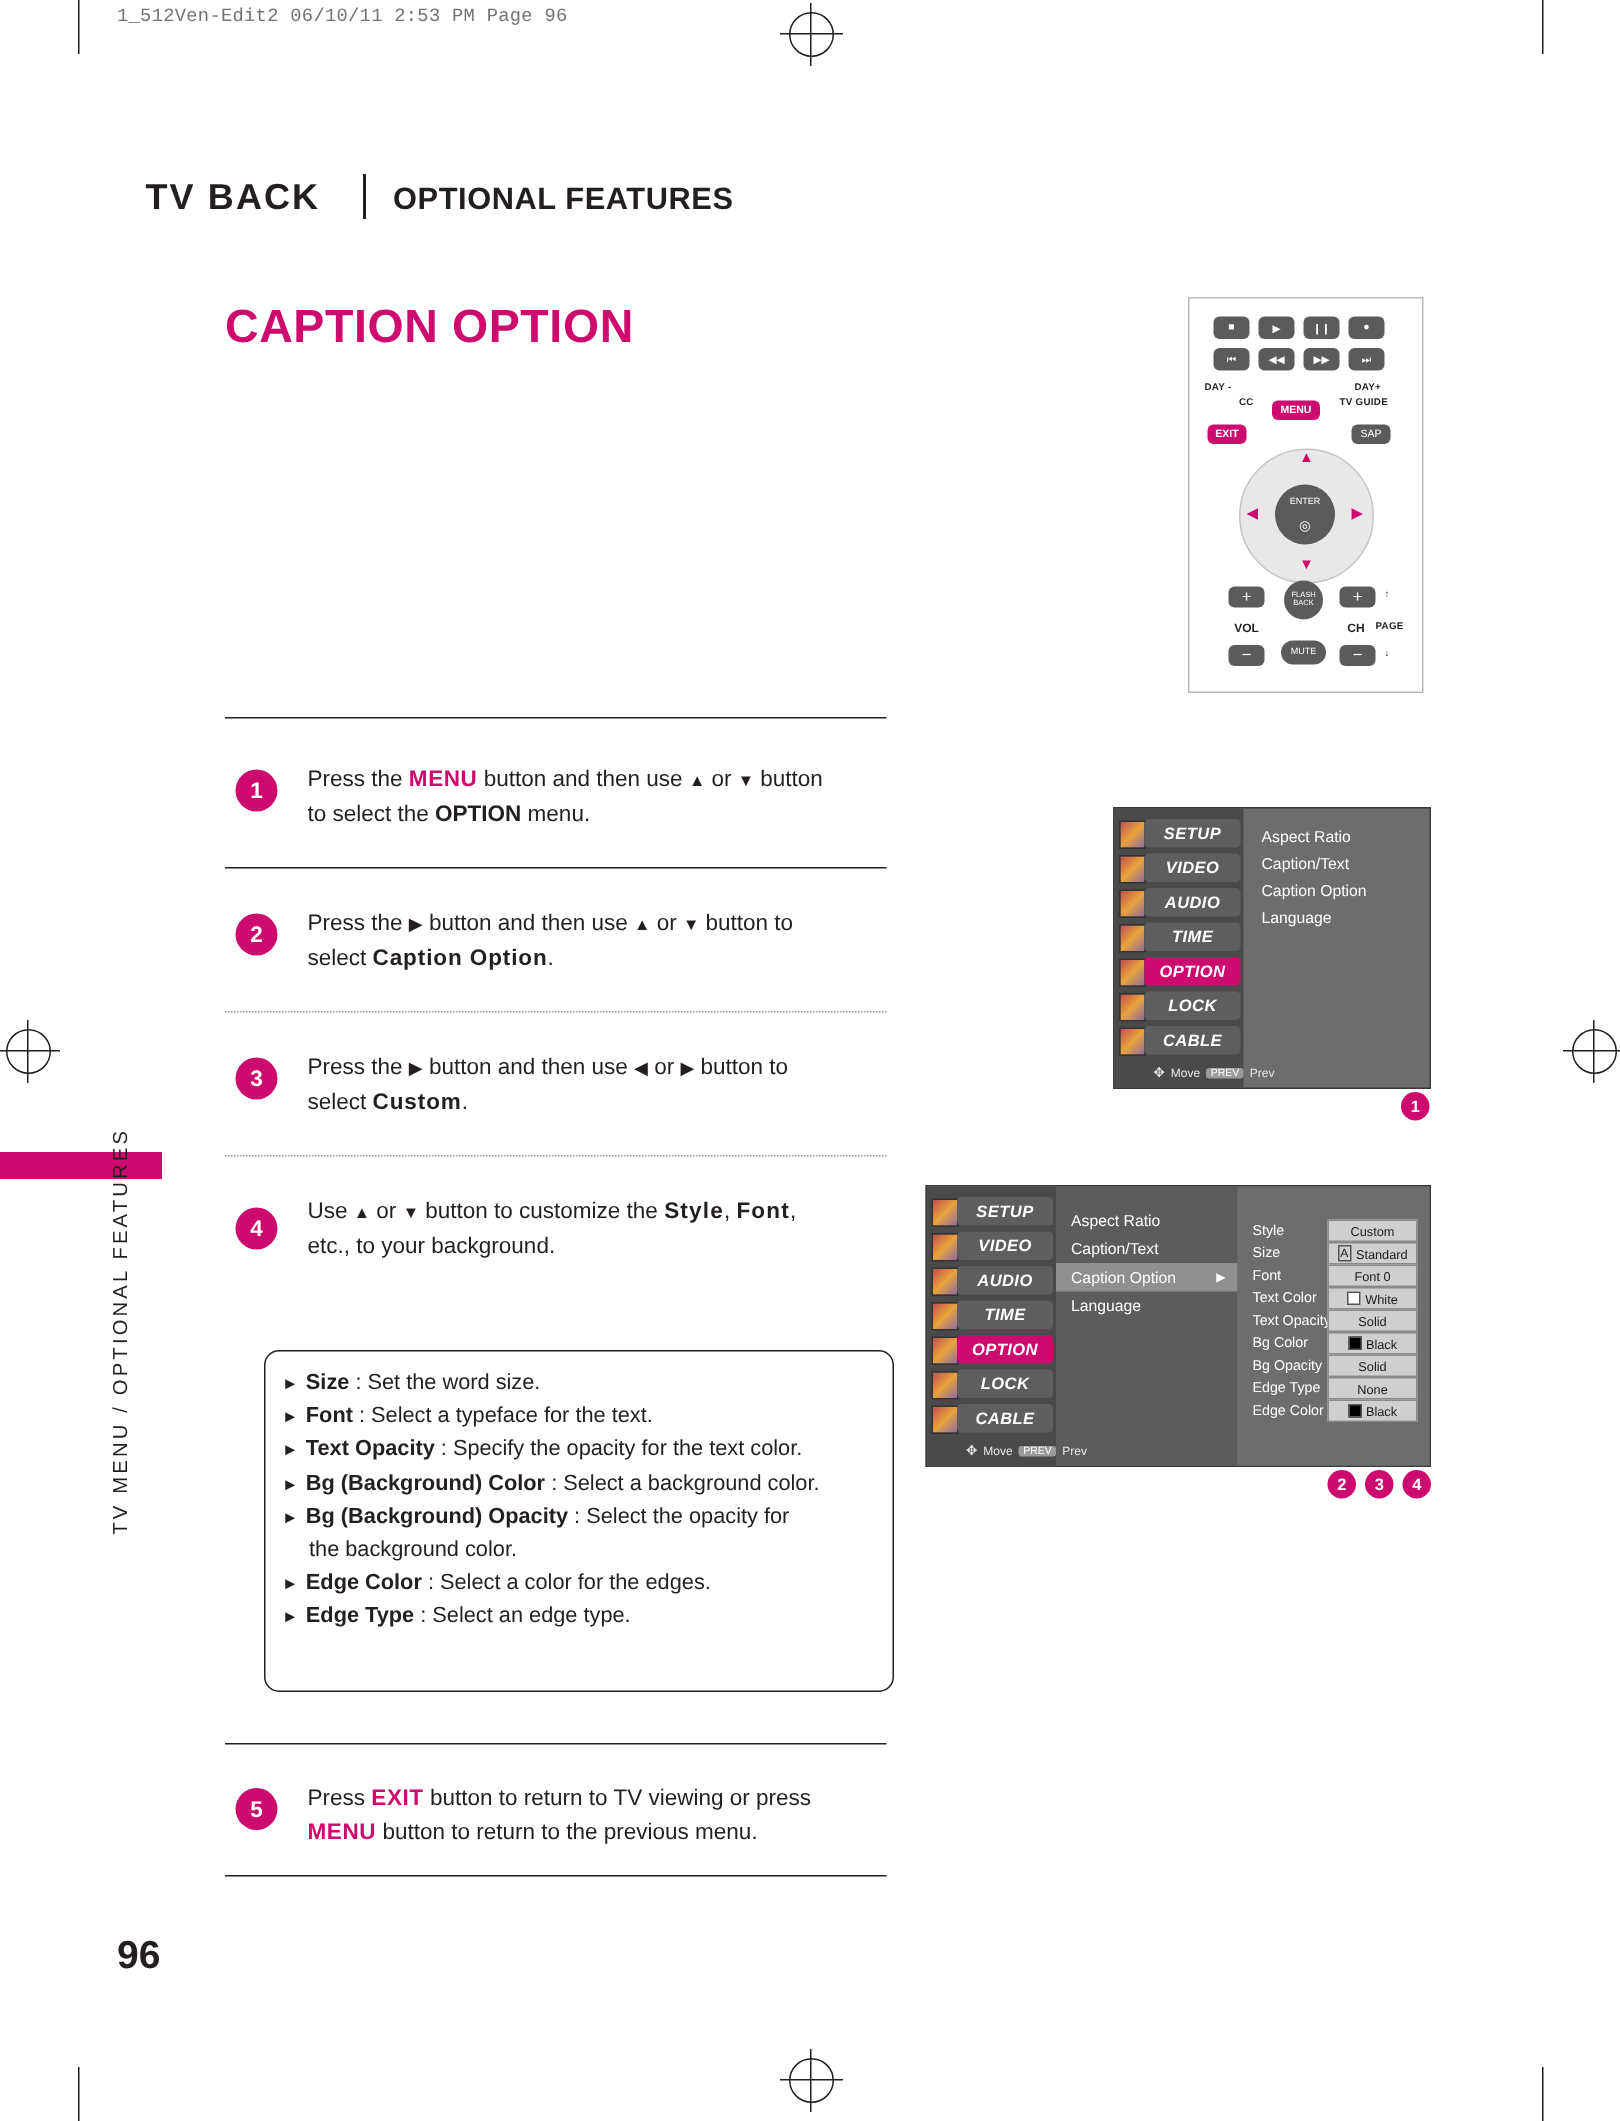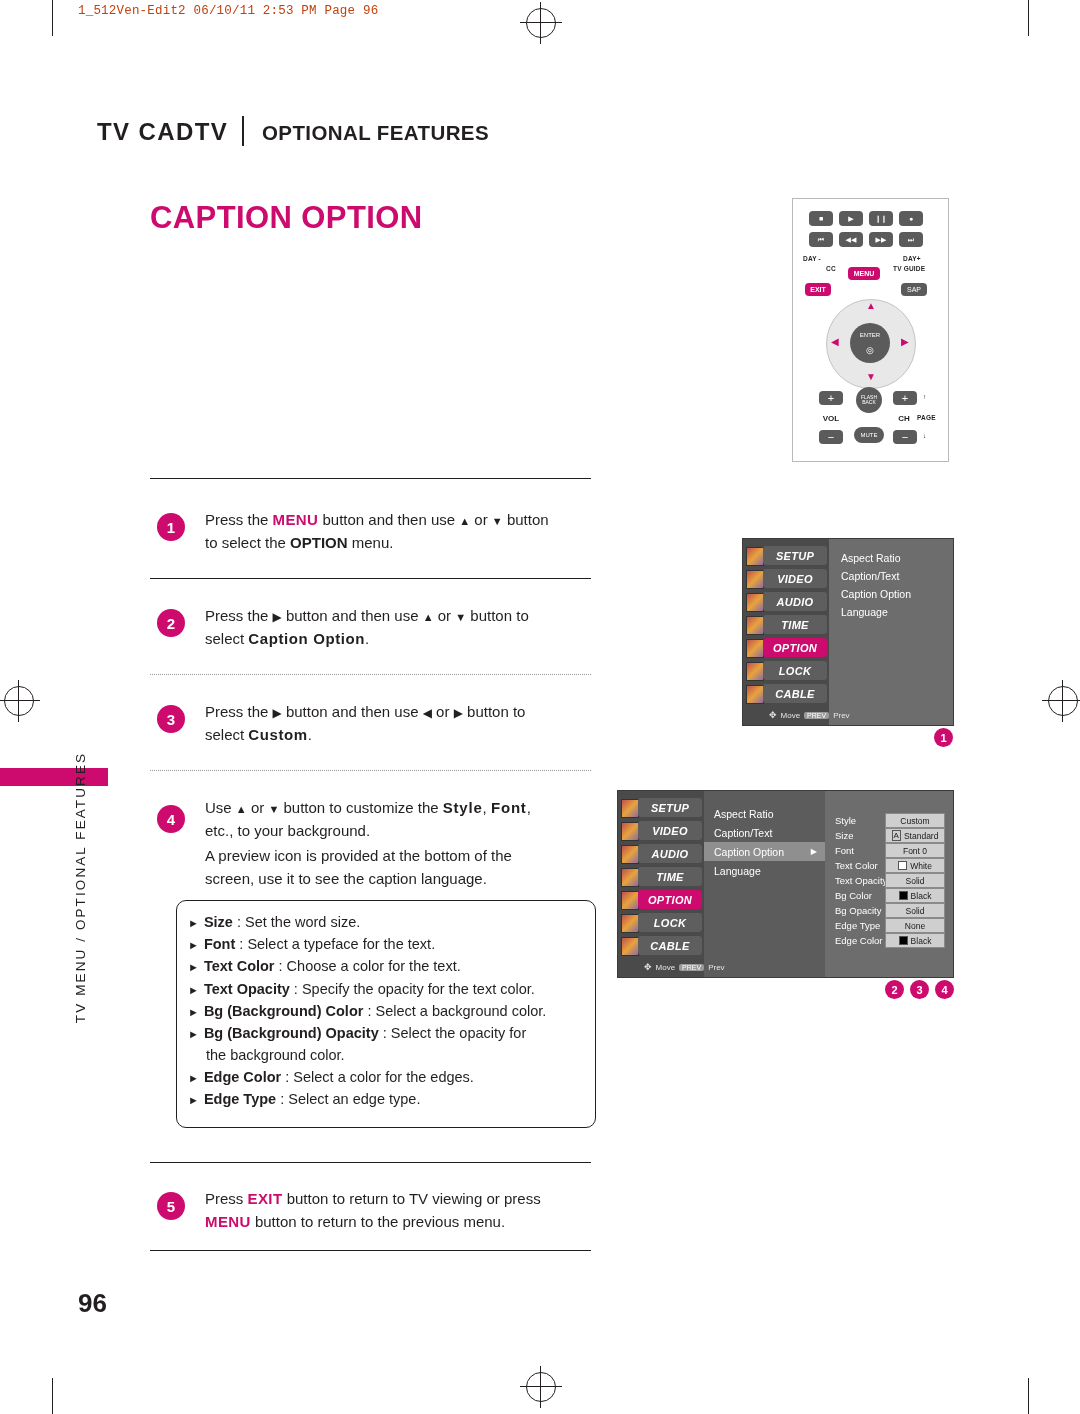--- a/index.html
+++ b/index.html
@@ -18,21 +18,21 @@
   .reg { position:absolute; width:28px; height:28px; border-radius:50%;
          border:1px solid #231f20; }
   .reg::before, .reg::after { content:""; position:absolute; background:#231f20; }
   .reg::before { left:-7px; top:13px; width:42px; height:1px; }
   .reg::after  { top:-7px; left:13px; height:42px; width:1px; }
 
   
   .filestamp {
     position:absolute; left:78px; top:4px;
     font-family:"Liberation Mono", monospace;
-    font-size:12.5px; letter-spacing:0.2px; color:#c2410c;
+    font-size:12.5px; letter-spacing:0.2px; color:#737373;
   }
 
   
   .chapter-title {
     position:absolute; left:97px; top:118px;
     font-size:24px; font-weight:bold; letter-spacing:1.4px; color:#231f20;
   }
   .chapter-div {
     position:absolute; left:242px; top:116px; width:2px; height:30px;
     background:#231f20;
@@ -192,21 +192,21 @@
   <div class="cropmark" style="left:1028px;top:0;width:1px;height:36px;"></div>
   <div class="cropmark" style="left:52px;top:1378px;width:1px;height:36px;"></div>
   <div class="cropmark" style="left:1028px;top:1378px;width:1px;height:36px;"></div>
   <div class="reg" style="left:526px;top:8px;"></div>
   <div class="reg" style="left:526px;top:1372px;"></div>
   <div class="reg" style="left:4px;top:686px;"></div>
   <div class="reg" style="left:1048px;top:686px;"></div>
 
   <div class="filestamp">1_512Ven-Edit2  06/10/11  2:53 PM  Page 96</div>
 
-  <div class="chapter-title">TV CADTV</div>
+  <div class="chapter-title">TV BACK</div>
   <div class="chapter-div"></div>
   <div class="chapter-sub">OPTIONAL FEATURES</div>
   <div class="page-title">CAPTION OPTION</div>
 
   <div class="side-bar"></div>
   <div class="side-text">TV MENU / OPTIONAL FEATURES</div>
 
   <div class="rule" style="left:150px;top:478px;width:441px;"></div>
   <div class="rule" style="left:150px;top:578px;width:441px;"></div>
   <div class="rule-dot" style="left:150px;top:674px;width:441px;"></div>
@@ -230,30 +230,25 @@
   <div class="steptext" style="left:205px;top:701px;width:400px;">
     <span>Press the </span><span class="tri-right"></span><span> button and then use </span><span class="tri-left"></span><span> or </span><span class="tri-right"></span><span> button to</span><br>
     <span>select </span><b style="letter-spacing:0.6px">Custom</b><span>.</span>
   </div>
 
   <div class="stepnum" style="left:157px;top:805px;">4</div>
   <div class="steptext" style="left:205px;top:797px;width:400px;">
     <span>Use </span><span class="tri-up"></span><span> or </span><span class="tri-down"></span><span> button to customize the </span><b style="letter-spacing:0.8px">Style</b><span>, </span><b style="letter-spacing:0.8px">Font</b><span>,</span><br>
     <span>etc., to your background.</span>
   </div>
-  <div class="steptext" style="left:205px;top:845px;width:400px;">
-    <span>A preview icon is provided at the bottom of the</span><br>
-    <span>screen, use it to see the caption language.</span>
-  </div>
 
   <div class="bulletbox"></div>
   <div class="bullets">
     <div><span class="arrow">►</span><span class="bl">Size</span><span class="desc"> : Set the word size.</span></div>
     <div><span class="arrow">►</span><span class="bl">Font</span><span class="desc"> : Select a typeface for the text.</span></div>
-    <div><span class="arrow">►</span><span class="bl">Text Color</span><span class="desc"> : Choose a color for the text.</span></div>
     <div><span class="arrow">►</span><span class="bl">Text Opacity</span><span class="desc"> : Specify the opacity for the text color.</span></div>
     <div><span class="arrow">►</span><span class="bl">Bg (Background) Color</span><span class="desc"> : Select a background color.</span></div>
     <div><span class="arrow">►</span><span class="bl">Bg (Background) Opacity</span><span class="desc"> : Select the opacity for</span></div>
     <div style="padding-left:18px;"><span class="desc">the background color.</span></div>
     <div><span class="arrow">►</span><span class="bl">Edge Color</span><span class="desc"> : Select a color for the edges.</span></div>
     <div><span class="arrow">►</span><span class="bl">Edge Type</span><span class="desc"> : Select an edge type.</span></div>
   </div>
 
   <div class="stepnum" style="left:157px;top:1192px;">5</div>
   <div class="steptext" style="left:205px;top:1188px;width:400px;">

